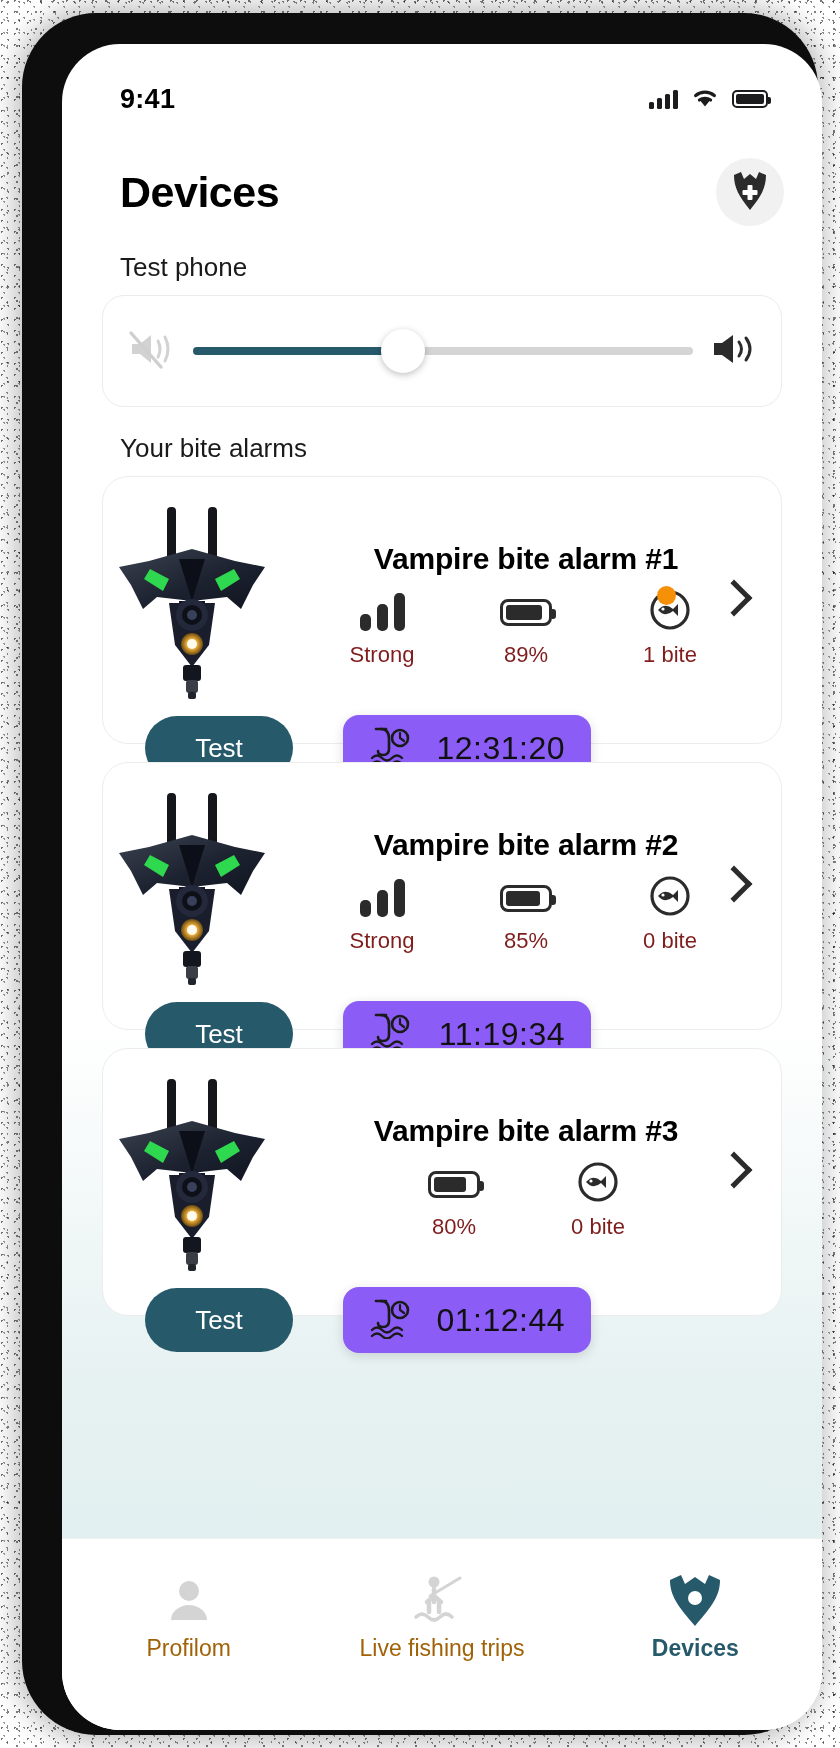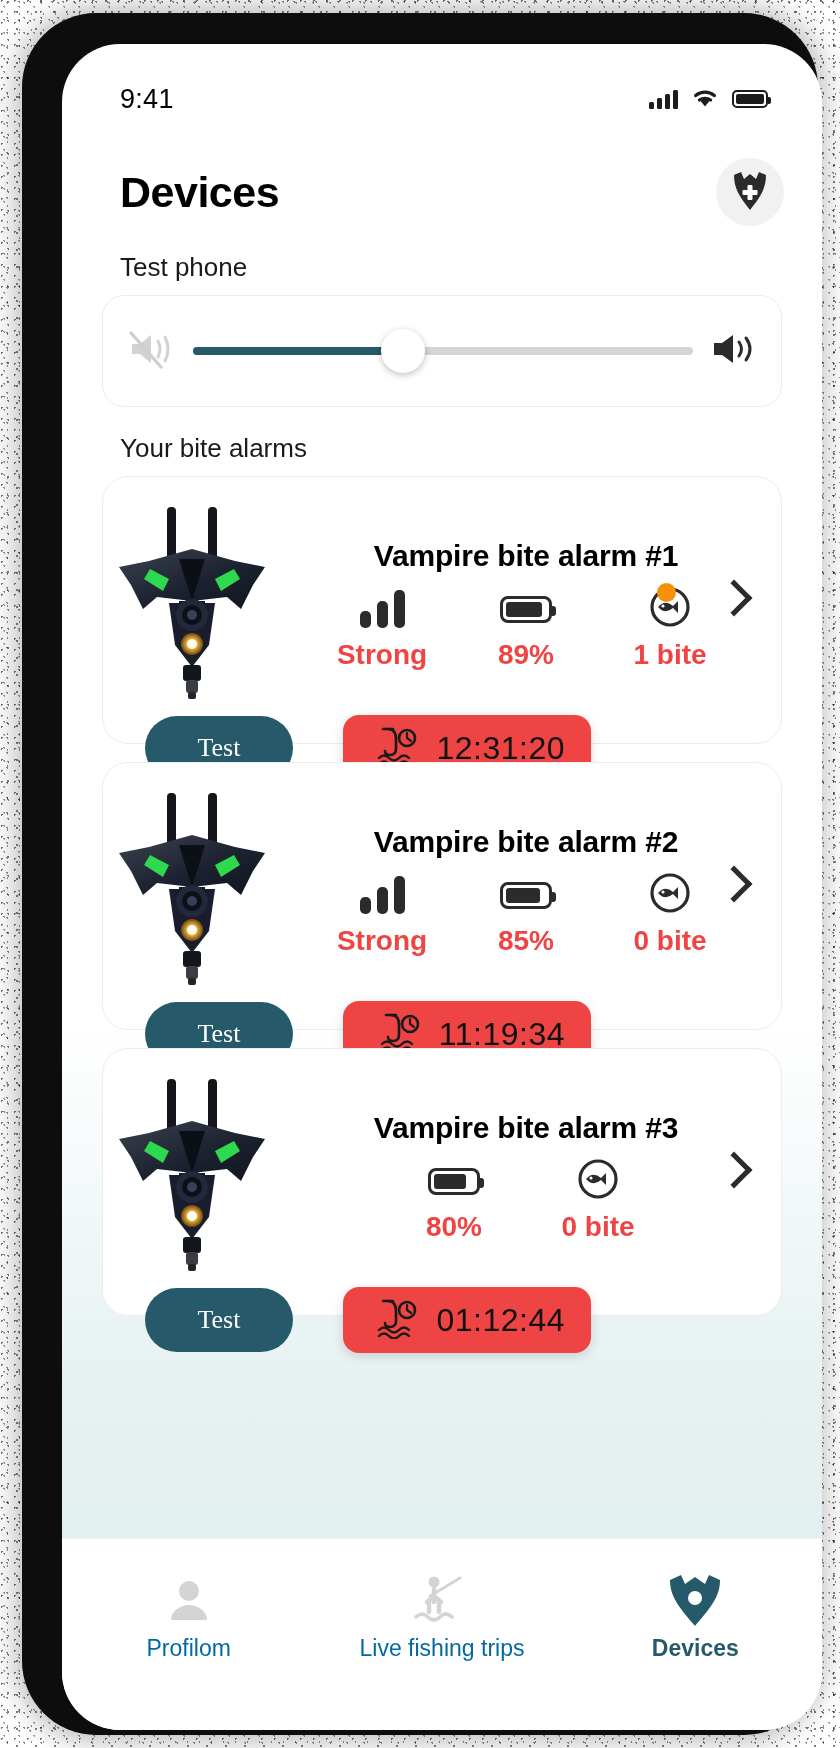--- a/index.html
+++ b/index.html
@@ -42,21 +42,21 @@
   }
 
   
   .statusbar {
     position: relative;
     height: 92px;
     display: flex; align-items: center;
     justify-content: space-between;
     padding: 18px 54px 0 58px;
   }
-  .clock { font-size: 27px; font-weight: 400; color: #000; letter-spacing: .3px; }
+  .clock { font-size: 27px; font-weight: 700; color: #000; letter-spacing: .3px; }
   .status-icons { display: flex; align-items: center; gap: 13px; }
   .sig { display: flex; align-items: flex-end; gap: 3px; height: 20px; }
   .sig i { width: 5px; background: #1c1c1e; border-radius: 1.5px; display: block; }
   .sig i:nth-child(1){ height: 7px; }
   .sig i:nth-child(2){ height: 11px; }
   .sig i:nth-child(3){ height: 15px; }
   .sig i:nth-child(4){ height: 19px; }
   .batt {
     width: 36px; height: 18px; border: 2px solid #1c1c1e;
     border-radius: 5px; position: relative; padding: 2px;
@@ -131,21 +131,21 @@
   .dev-top { display: flex; align-items: center; }
   .dev-img { width: 178px; display:flex; align-items:flex-start; justify-content:center; padding-top: 14px;}
   .dev-right { flex: 1; padding-right: 10px; }
   .dev-name {
     font-size: 30px; font-weight: 700; color: #000;
     text-align: center; padding: 18px 0 6px 0; letter-spacing: -.2px;
   }
   .stats { display:flex; justify-content: center; gap: 36px; padding-top: 6px; }
   .stat { width: 108px; text-align: center; }
   .stat-ico { height: 48px; display:flex; align-items:center; justify-content:center; position: relative;}
-  .stat-lbl { font-size: 28px; color: #ef4444; margin-top: 6px; font-weight: bold; }
+  .stat-lbl { font-size: 22px; color: #7f1d1d; margin-top: 6px; }
 
   .bars { display:flex; align-items:flex-end; gap: 6px; height: 38px; }
   .bars i { width: 11px; border-radius: 5px; display:block; background:#2b2b2b; }
   .bars i.b1 { height: 17px; }
   .bars i.b2 { height: 27px; }
   .bars i.b3 { height: 38px; }
   .bars i.hollow { background: transparent; border: 3px solid #2b2b2b; }
 
   .bat-ico {
     width: 52px; height: 27px; border: 3px solid #2b2b2b; border-radius: 8px;
@@ -167,43 +167,43 @@
     width: 26px; height: 26px;
     border-right: 5px solid #2b2b2b; border-top: 5px solid #2b2b2b;
     transform: rotate(45deg);
   }
 
   .dev-bottom { display:flex; align-items:center; padding: 14px 0 0 0; }
   .test-btn {
     margin-left: 42px;
     width: 148px; height: 64px; border-radius: 32px;
     background: #265a6b; color:#fff; border:none;
-    font-size: 26px; font-family:Liberation Serif, serif;
+    font-size: 26px; font-family:Liberation Sans, sans-serif;
     cursor:pointer;
   }
   .timer-pill {
     margin-left: 50px;
     height: 66px; min-width: 248px;
-    background:#ef4444; border-radius: 16px;
+    background:#8b5cf6; border-radius: 16px;
     box-shadow: 0 3px 12px rgba(0,0,0,.14);
-    display:flex; align-items:center; justify-content:flex-end; gap: 14px;
+    display:flex; align-items:center; justify-content:space-between; gap: 14px;
     padding: 0 26px;
   }
   .timer-txt { font-size: 32px; font-weight: 500; color:#111; letter-spacing: .5px; }
 
   
   .tabbar {
     position:absolute; left:0; right:0; bottom:0;
     height: 192px; background:#fff;
     display:flex; align-items:flex-start; padding-top: 30px;
     border-top: 1px solid #f0f0f0;
   }
   .tab { flex:1; text-align:center; cursor:pointer; }
   .tab-ico { height: 62px; display:flex; align-items:center; justify-content:center; }
-  .tab-lbl { font-size: 23px; color:#0369a1; margin-top: 4px; }
+  .tab-lbl { font-size: 23px; color:#a16207; margin-top: 4px; }
   .tab.active .tab-lbl { color:#265a6b; font-weight:700; }
 </style>
 </head>
 <body>
 
 <div class="frame-bg"></div>
 
 <div class="phone">
   <div class="screen">
 

